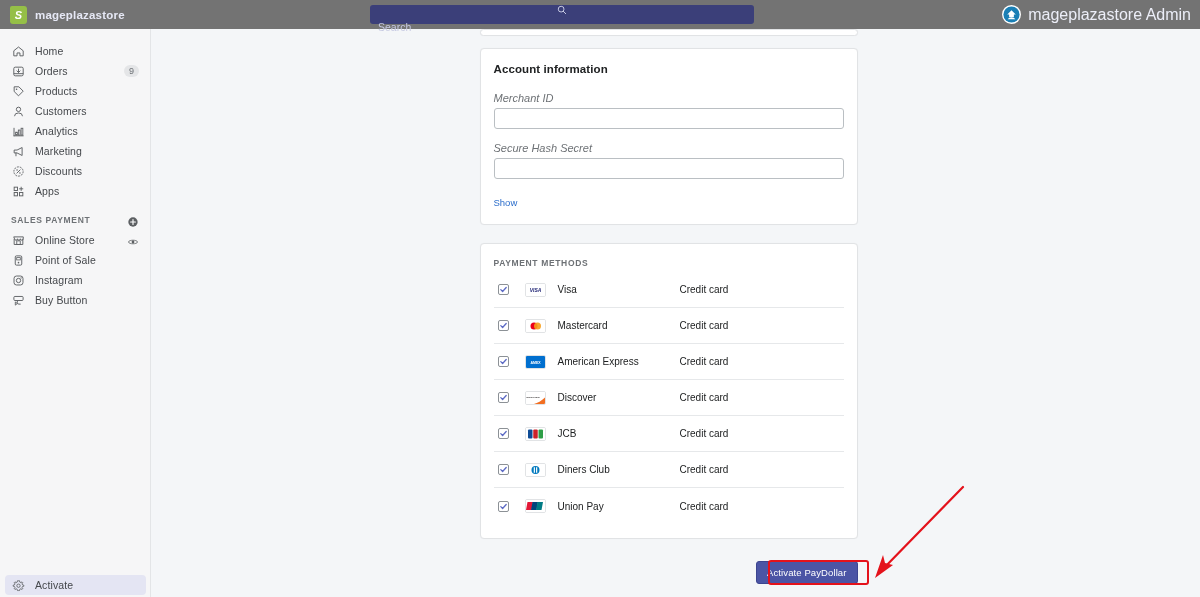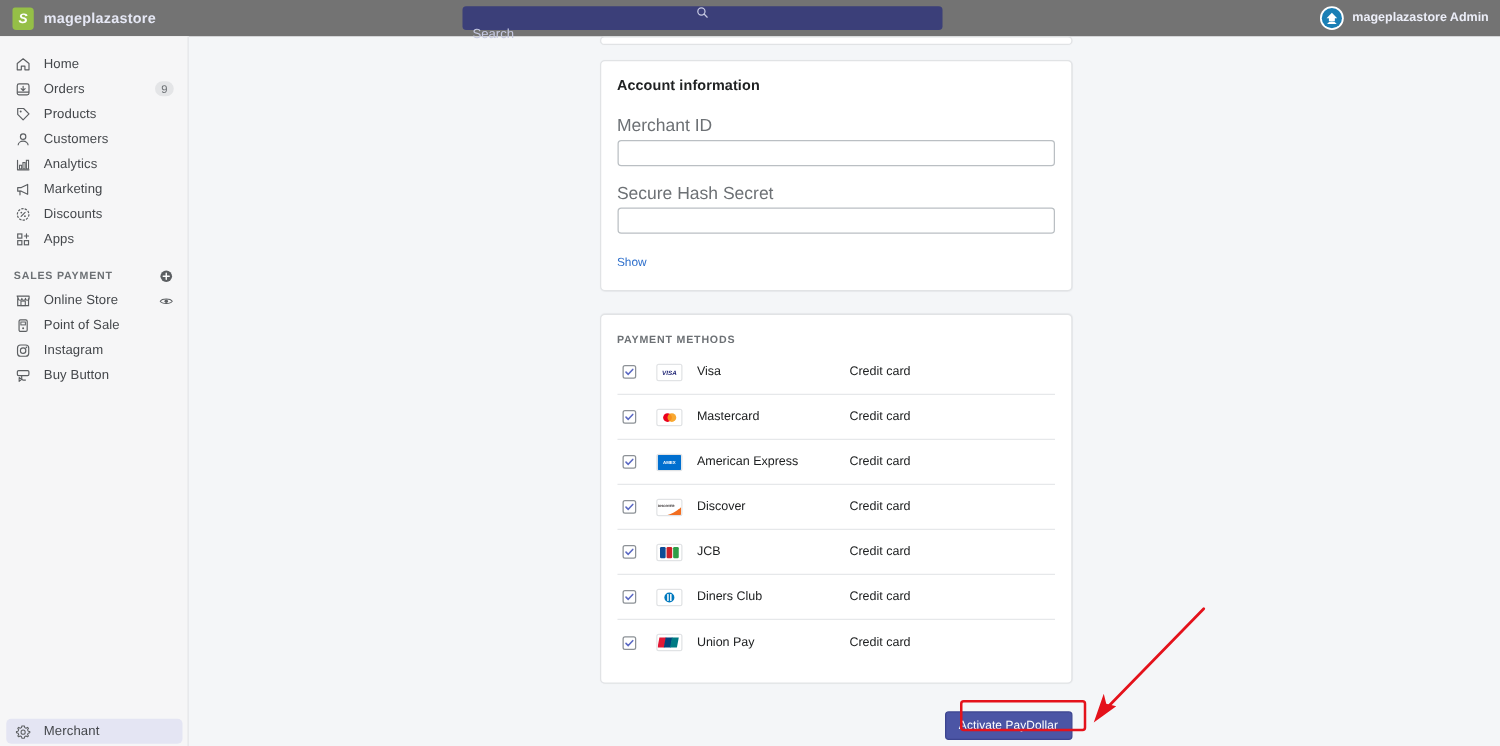--- a/index.html
+++ b/index.html
@@ -34,21 +34,21 @@
     font-size: 10.5px; font-family: inherit; width: 100%;
   }
   .search-input::placeholder { color: #c6c9e2; }
   .user-area {
     margin-left: auto; display: flex; align-items: center; gap: 7px; padding-right: 9px;
   }
   .avatar {
     width: 19px; height: 19px; border-radius: 50%; background: #ffffff;
     display: flex; align-items: center; justify-content: center; flex: none;
   }
-  .user-name { color: #eceef8; font-size: 10px; font-weight: 700; }
+  .user-name { color: #eceef8; font-size: 16px; font-weight: 400; }
 
   
   .sidebar {
     position: absolute; top: 29px; left: 0; width: 151px; height: 568px;
     background: #f6f6f7; border-right: 1px solid #e3e5e7;
   }
   .nav-item {
     display: flex; align-items: center; height: 20px; margin: 0 5px;
     padding: 0 6px; border-radius: 4px; cursor: pointer; gap: 9px;
     position: relative;
@@ -80,21 +80,21 @@
     overflow: hidden;
   }
   .content { width: 378px; margin: 0 auto; padding-top: 0; position: relative; left: -7px; }
   .card {
     background: #ffffff; border: 1px solid #e1e3e5; border-radius: 4px;
     box-shadow: 0 0 1px rgba(22,29,37,.05); margin-bottom: 18px;
   }
   .card-clip { height: 7px; margin-bottom: 12px; }
   .card-body { padding: 14px 13px 14px 13px; }
   .card-title { font-size: 11.5px; color: #202223; font-weight: 600; margin-bottom: 17px; letter-spacing: .1px; }
-  .field-label { font-size: 14px; color: #6d7175; margin-bottom: 4px; }
+  .field-label { font-size: 11px; color: #6d7175; margin-bottom: 4px; font-style: italic; }
   .text-input {
     width: 100%; height: 21px; border: 1px solid #babfc3; border-radius: 3px;
     background: #fff; outline: 0; font-family: inherit; font-size: 10px;
     color: #202223; padding: 0 6px; margin-bottom: 13px;
   }
   .link { font-size: 9.5px; color: #2c6ecb; cursor: pointer; }
   .sub-head {
     font-size: 8.5px; color: #6d7175; letter-spacing: .65px;
     font-weight: 600; margin-bottom: 4px;
   }
@@ -308,21 +308,21 @@
   </div>
 
   <div class="settings-wrap">
     <div class="settings-item">
       <span class="nav-icon">
         <svg width="13" height="13" viewBox="0 0 18 18">
             <path d="M9 2.4 L10.4 2.4 L10.8 4.3 L12.3 5 L13.9 4 L14.9 5.1 L13.9 6.7 L14.6 8.2 L16.4 8.6 L16.4 10 L14.6 10.4 L13.9 11.9 L14.9 13.5 L13.9 14.5 L12.3 13.5 L10.8 14.2 L10.4 16 L9 16 L7.6 16 L7.2 14.2 L5.7 13.5 L4.1 14.5 L3.1 13.5 L4.1 11.9 L3.4 10.4 L1.6 10 L1.6 8.6 L3.4 8.2 L4.1 6.7 L3.1 5.1 L4.1 4 L5.7 5 L7.2 4.3 L7.6 2.4 Z" fill="none" stroke="#5c5f62" stroke-width="1.15" stroke-linejoin="round"></path>
             <circle cx="9" cy="9.3" r="2.3" fill="none" stroke="#5c5f62" stroke-width="1.15"></circle>
           </svg>
       </span>
-      <span class="nav-label">Merchant</span>
+      <span class="nav-label">Activate</span>
     </div>
   </div>
 </div>
 
 <div class="main">
   <div class="content">
 
     <div class="card card-clip"></div>
 
     <div class="card">

